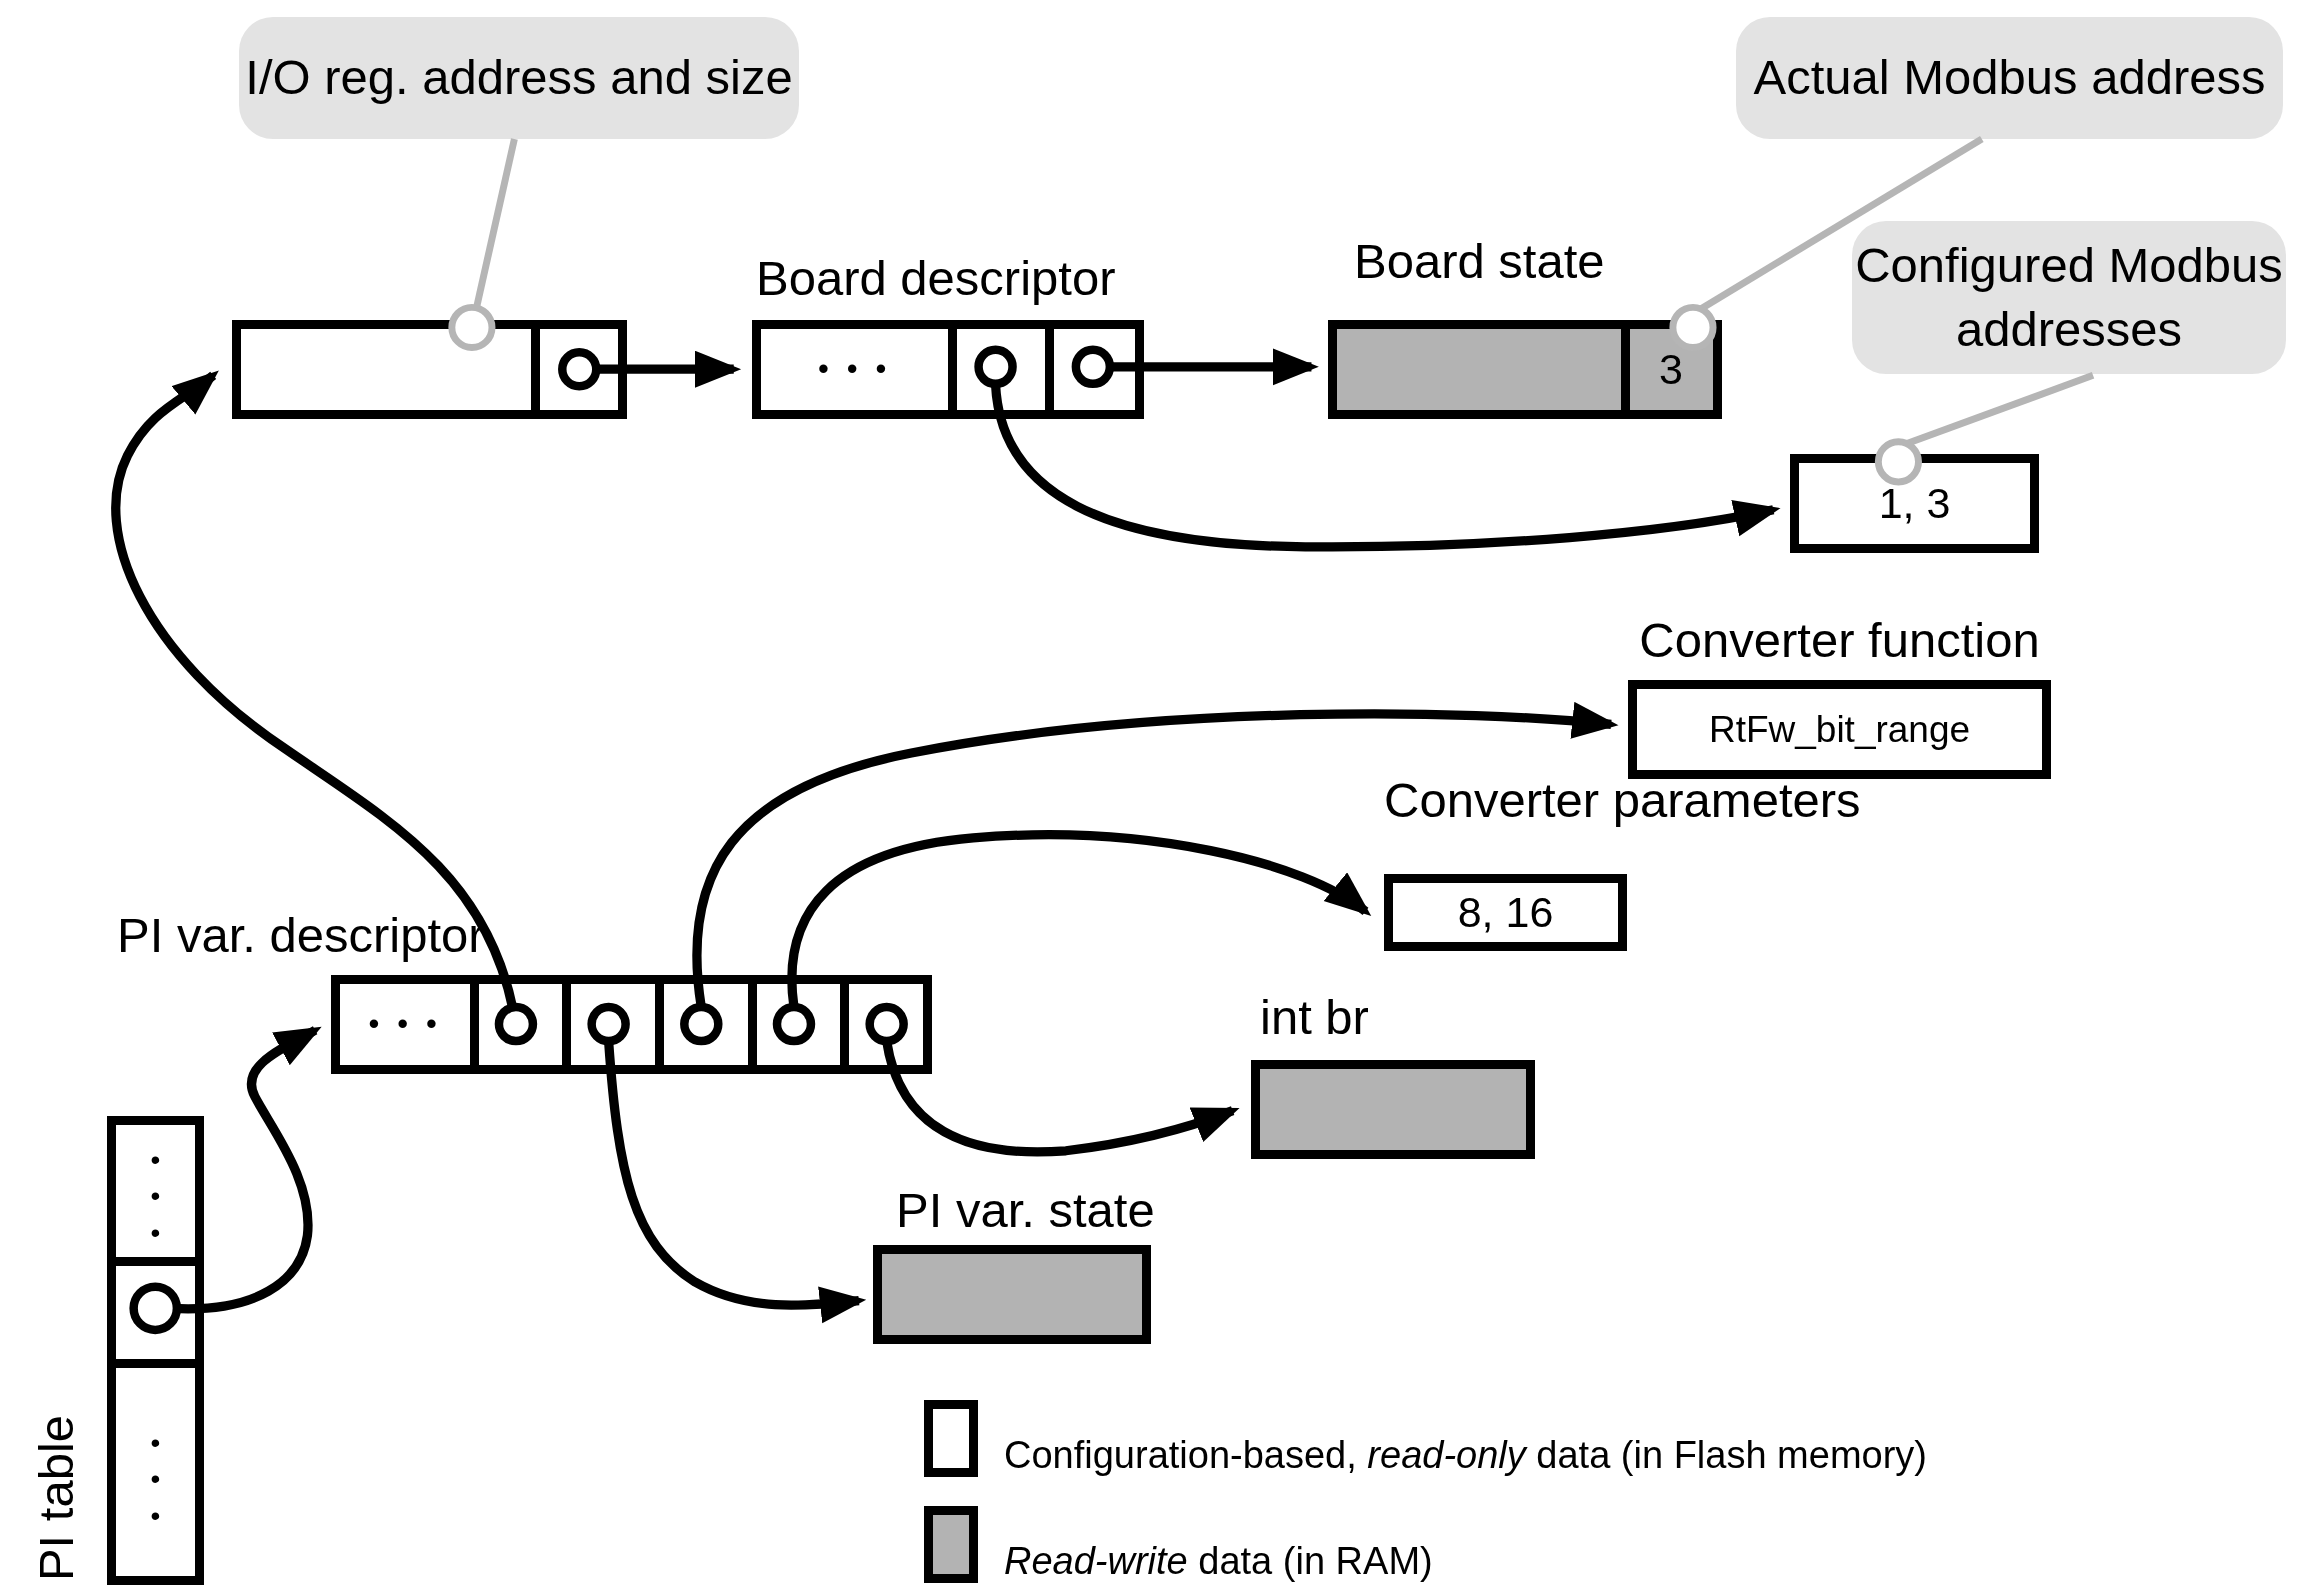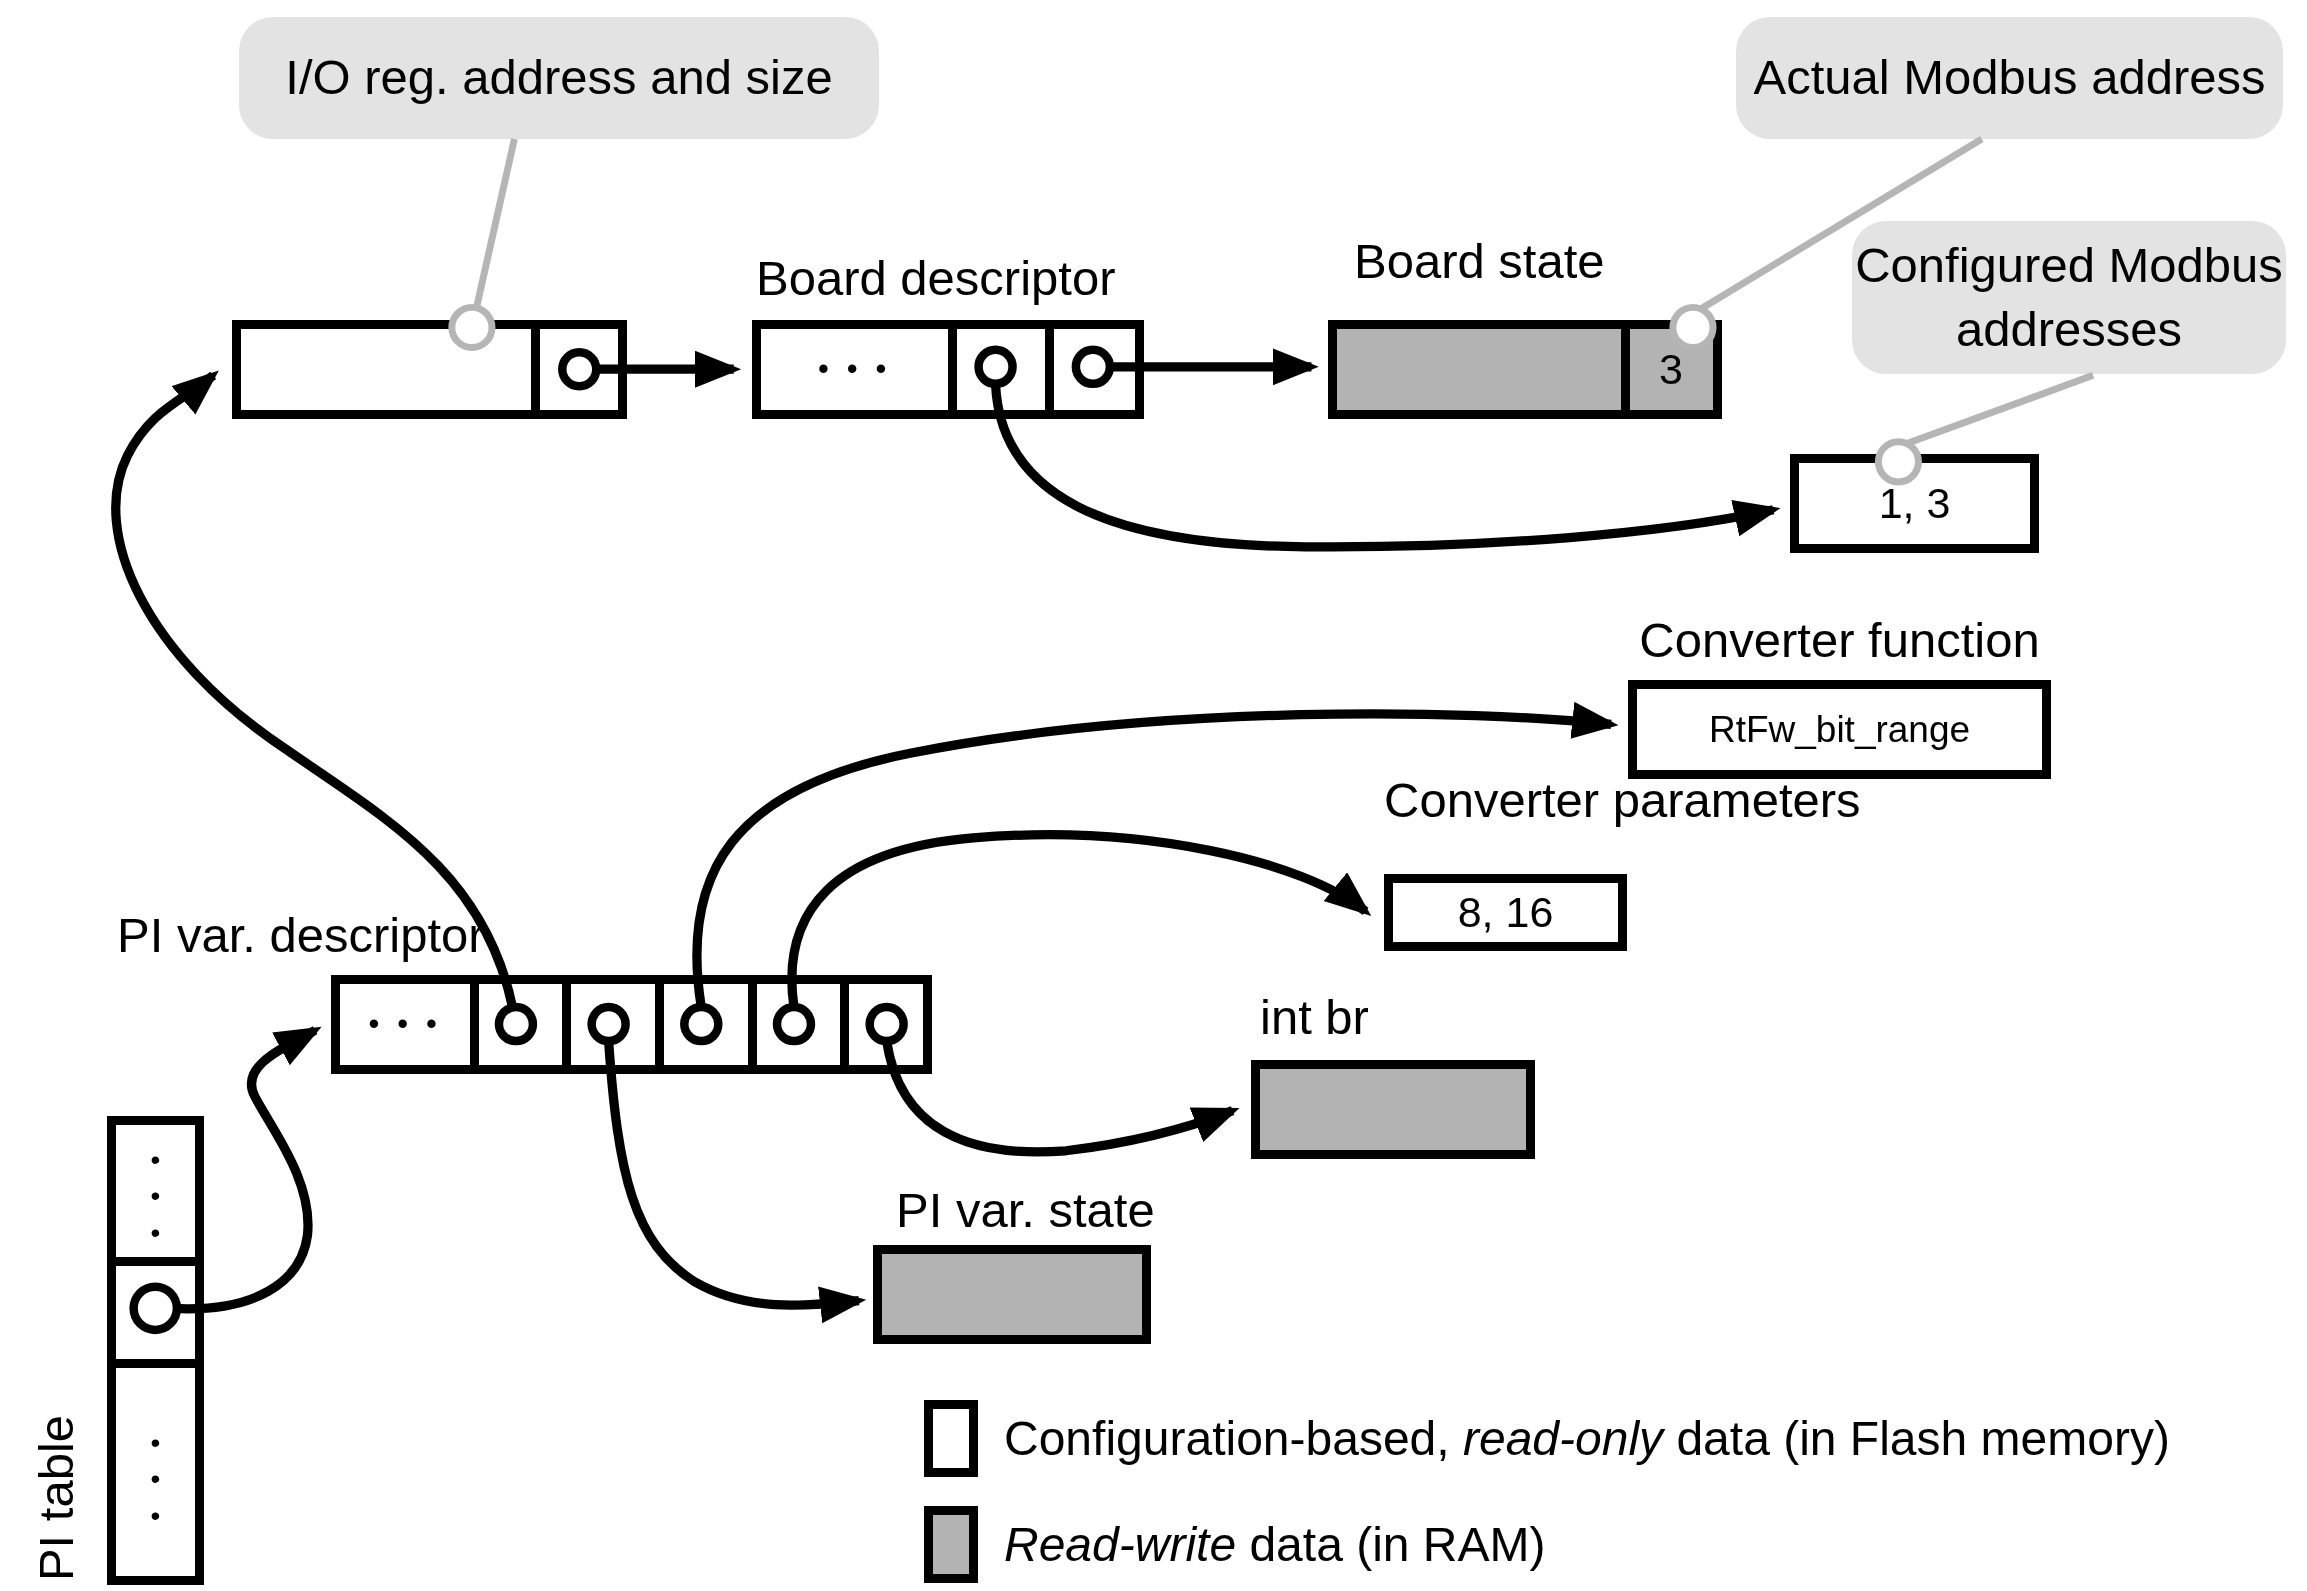--- a/index.html
+++ b/index.html
@@ -16,31 +16,31 @@
            font-size:49px;line-height:1.3;text-align:center;}
   .valbox{display:flex;align-items:center;justify-content:center;font-size:43px;}
   .valbox.code{font-size:37px;}
   .cellval{position:absolute;display:flex;align-items:center;justify-content:center;font-size:43px;}
   .dots{position:absolute;display:flex;align-items:center;justify-content:center;
         font-size:31px;letter-spacing:4.6px;}
   .vdots{position:absolute;left:0;right:0;text-align:center;font-size:28px;line-height:1.3;
          white-space:pre-line;}
   .rotlbl{position:absolute;font-size:49px;white-space:nowrap;text-align:center;
           transform:rotate(-90deg);transform-origin:center center;}
-  .legend-row{position:absolute;display:flex;align-items:center;font-size:48px;white-space:pre;}
+  .legend-row{position:absolute;display:flex;align-items:flex-end;font-size:38px;white-space:pre;}
   .legend-row i{font-style:italic;}
   svg.overlay{position:absolute;left:0;top:0;z-index:10;pointer-events:none;}
   .under{z-index:1;} .mid{z-index:2;}
 </style>
 </head>
 <body>
 
 <div id="canvas">
 
-  <div class="callout mid" style="left:239px;top:17px;width:640px;height:122px;">
+  <div class="callout mid" style="left:239px;top:17px;width:560px;height:122px;">
     <span>I/O reg. address and size</span>
   </div>
   <div class="callout mid" style="left:1736px;top:17px;width:547px;height:122px;">
     <span>Actual Modbus address</span>
   </div>
   <div class="callout mid" style="left:1852px;top:221px;width:434px;height:153px;">
     <span>Configured Modbus</span>
     <span>addresses</span>
   </div>
 

